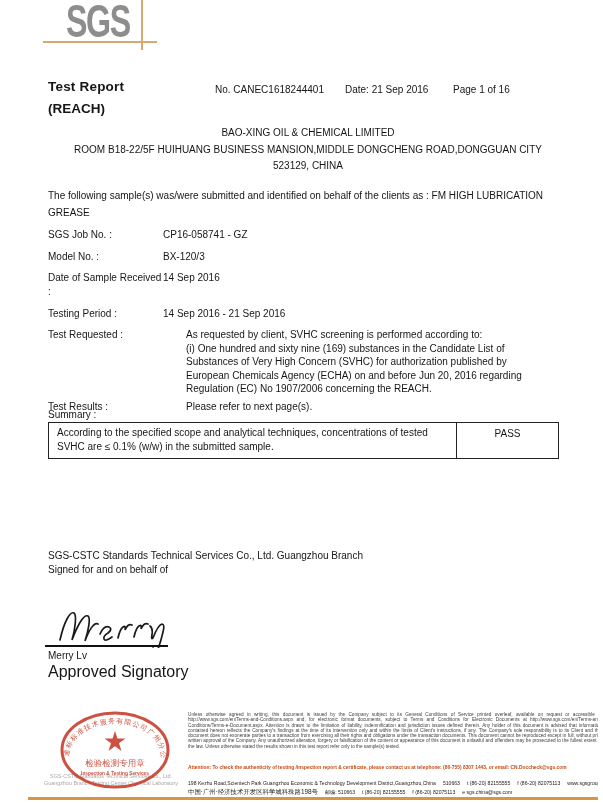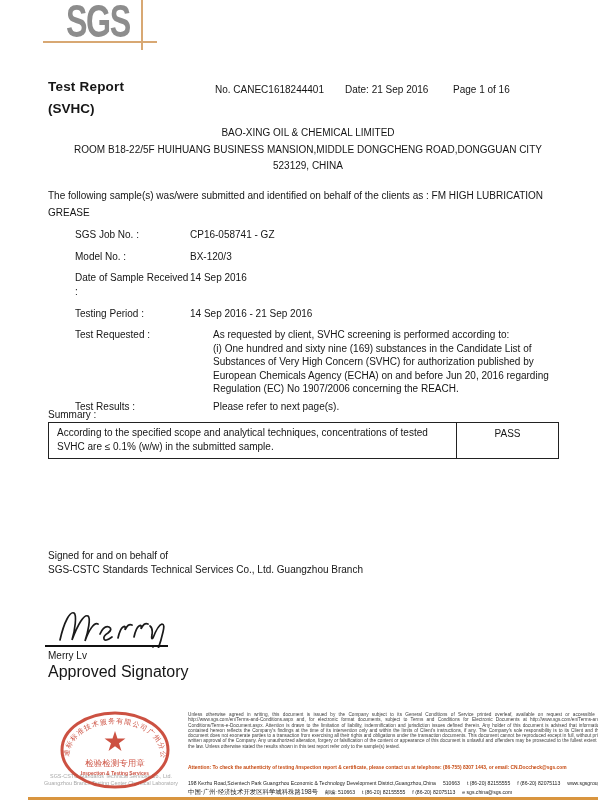--- a/index.html
+++ b/index.html
@@ -23,21 +23,21 @@
 
   
   .client{left:48px;top:125px;font-size:10px;line-height:16.5px;width:520px;text-align:center;}
 
   
   .sample{left:48px;top:188px;font-size:10px;line-height:16.5px;width:525px;white-space:pre-line;}
 
   
   .fields{left:48px;top:228px;width:520px;font-size:10px;}
   .frow{display:flex;margin-bottom:7.6px;line-height:14px;}
-  .flabel{width:115px;flex:none;margin-left:27px;}
+  .flabel{width:115px;flex:none;}
   .fvalue{flex:1;white-space:pre-line;}
   .frow.deep .fvalue{margin-left:23px;line-height:13.4px;}
   .frow.deep{margin-bottom:5px;}
 
   
   .summary-heading{left:48px;top:409px;font-size:10px;}
   .summary-box{left:48px;top:422px;width:509px;height:35px;border:1.5px solid #222;display:flex;}
   .summary-text{flex:1;padding:3px 6px 0 8px;font-size:10px;line-height:14px;white-space:pre-line;}
   .summary-result{width:101px;flex:none;border-left:1.5px solid #222;text-align:center;
                   padding-top:5px;font-size:10px;}
@@ -65,21 +65,21 @@
 </head>
 <body>
 
 <div class="page">
 
   <div class="abs sgs-logo">SGS</div>
   <div class="abs rule-h"></div>
   <div class="abs rule-v"></div>
 
   <div class="abs title">Test Report</div>
-  <div class="abs subtitle">(SVHC)</div>
+  <div class="abs subtitle">(REACH)</div>
   <div class="abs meta meta-no">No. CANEC1618244401</div>
   <div class="abs meta meta-date">Date: 21 Sep 2016</div>
   <div class="abs meta meta-page">Page 1 of 16</div>
 
   <div class="abs client">
     <div>BAO-XING OIL &amp; CHEMICAL LIMITED</div>
     <div>ROOM B18-22/5F HUIHUANG BUSINESS MANSION,MIDDLE DONGCHENG ROAD,DONGGUAN CITY</div>
     <div>523129, CHINA</div>
   </div>
 
@@ -118,22 +118,22 @@
   </div>
 
   <div class="abs summary-heading">Summary :</div>
   <div class="abs summary-box">
     <div class="summary-text">According to the specified scope and analytical techniques, concentrations of tested
 SVHC are ≤ 0.1% (w/w) in the submitted sample.</div>
     <div class="summary-result">PASS</div>
   </div>
 
   <div class="abs signed">
+    <div>SGS-CSTC Standards Technical Services Co., Ltd. Guangzhou Branch</div>
     <div>Signed for and on behalf of</div>
-    <div>SGS-CSTC Standards Technical Services Co., Ltd. Guangzhou Branch</div>
   </div>
 
   <svg class="abs sig-svg" width="140" height="44" viewBox="0 0 140 44">
     <g fill="none" stroke="#1a1a1a" stroke-width="1.7" stroke-linecap="round">
       <path d="M8 36 C12 18 18 7 22 9 C25 11 23 26 20 36 C26 20 32 10 36 12 C39 14 36 28 33 37 C37 26 42 18 46 20"></path>
       <path d="M48 30 q4 -9 9 -7 q4 2 -1 6 q-5 3 -4 6 q1 3 8 -2"></path>
       <path d="M66 34 q2 -9 5 -11 q3 -2 2 3 q3 -7 7 -5"></path>
       <path d="M82 33 q2 -9 5 -11 q3 -2 2 3 q3 -7 7 -5"></path>
       <path d="M98 22 q3 2 2 9 q-1 5 1 3 q5 -13 9 -14 q3 0 1 8 q-3 13 -7 22 q-3 7 -7 4 q-3 -3 4 -10"></path>
     </g>

